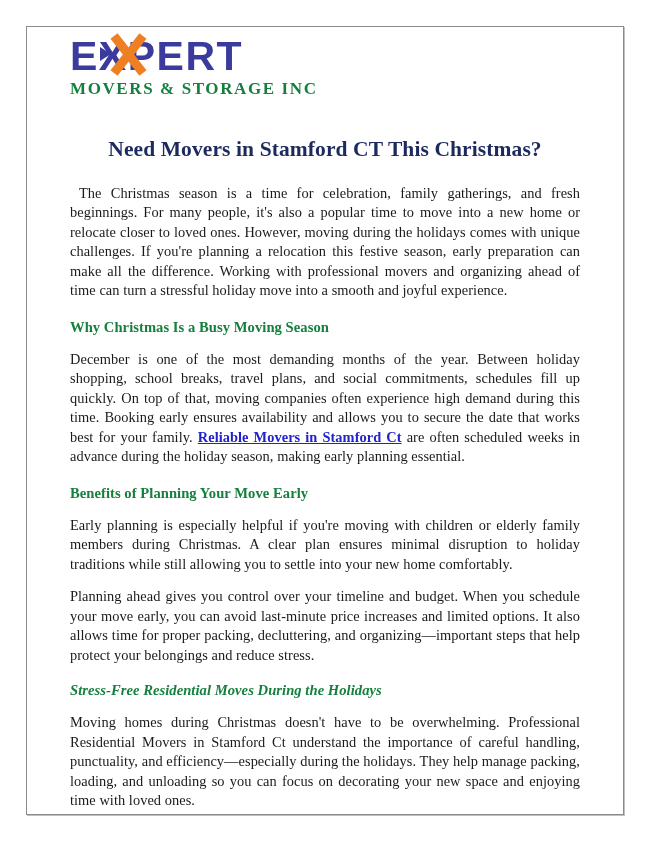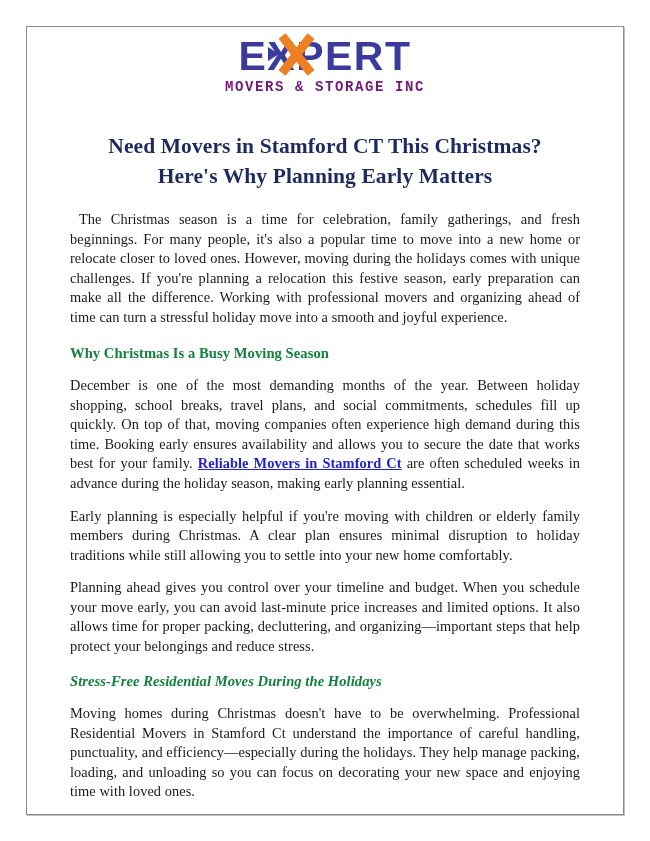--- a/index.html
+++ b/index.html
@@ -39,21 +39,21 @@
     left: 0;
     top: 0;
     right: 0;
     bottom: 0;
     padding: 6px 43px 0 43px;
     box-sizing: border-box;
   }
 
   
   #logo-block {
-    text-align: center;
+    text-align: left;
     margin-top: 2px;
     margin-bottom: 0;
     line-height: 1;
   }
   #logo-wordmark {
     position: relative;
     display: inline-block;
     font-family: "Liberation Sans", "DejaVu Sans", sans-serif;
     font-weight: bold;
     font-size: 41px;
@@ -88,25 +88,25 @@
     position: absolute;
     left: 30px;
     top: 12px;
     width: 0;
     height: 0;
     border-top: 7px solid transparent;
     border-bottom: 7px solid transparent;
     border-left: 11px solid #3b3b9e;
   }
   #logo-subtitle {
-    font-family: Liberation Mono, monospace;
+    font-family: Liberation Serif, serif;
     font-weight: bold;
-    font-size: 14px;
+    font-size: 17px;
     letter-spacing: 1.6px;
-    color: #701a75;
+    color: #15803d;
     margin-top: 2px;
   }
 
   
   #doc-title {
     text-align: center;
     color: #1c2a5e;
     font-family: "Liberation Serif", "DejaVu Serif", serif;
     font-weight: bold;
     font-size: 21.5px;
@@ -164,31 +164,31 @@
           <span id="logo-x">
             <span class="bar b1"></span>
             <span class="bar b2"></span>
           </span>
         </div>
         <div id="logo-subtitle">MOVERS &amp; STORAGE INC</div>
       </div>
 
       <h1 id="doc-title">
         <span class="tline">Need Movers in Stamford CT This Christmas?</span>
-        <span class="tline">Here's Why Planning Early Matters</span>
       </h1>
 
       <p class="para first">The Christmas season is a time for celebration, family gatherings, and fresh beginnings. For many people, it's also a popular time to move into a new home or relocate closer to loved ones. However, moving during the holidays comes with unique challenges. If you're planning a relocation this festive season, early preparation can make all the difference. Working with professional movers and organizing ahead of time can turn a stressful holiday move into a smooth and joyful experience.</p>
 
       <div class="section">
         <h2 class="heading">Why Christmas Is a Busy Moving Season</h2>
         <p class="para spaced"><span>December is one of the most demanding months of the year. Between holiday shopping, school breaks, travel plans, and social commitments, schedules fill up quickly. On top of that, moving companies often experience high demand during this time. Booking early ensures availability and allows you to secure the date that works best for your family. </span><a class="inline-link" href="#">Reliable Movers in Stamford Ct</a><span> are often scheduled weeks in advance during the holiday season, making early planning essential.</span></p>
       </div>
 
       <div class="section">
+        <h2 class="heading">Benefits of Planning Your Move Early</h2>
         <p class="para spaced">Early planning is especially helpful if you're moving with children or elderly family members during Christmas. A clear plan ensures minimal disruption to holiday traditions while still allowing you to settle into your new home comfortably.</p>
         <p class="para spaced">Planning ahead gives you control over your timeline and budget. When you schedule your move early, you can avoid last-minute price increases and limited options. It also allows time for proper packing, decluttering, and organizing—important steps that help protect your belongings and reduce stress.</p>
       </div>
 
       <div class="section">
         <h2 class="heading tight">Stress-Free Residential Moves During the Holidays</h2>
         <p class="para spaced">Moving homes during Christmas doesn't have to be overwhelming. Professional Residential Movers in Stamford Ct understand the importance of careful handling, punctuality, and efficiency—especially during the holidays. They help manage packing, loading, and unloading so you can focus on decorating your new space and enjoying time with loved ones.</p>
       </div>
 
     </div>

